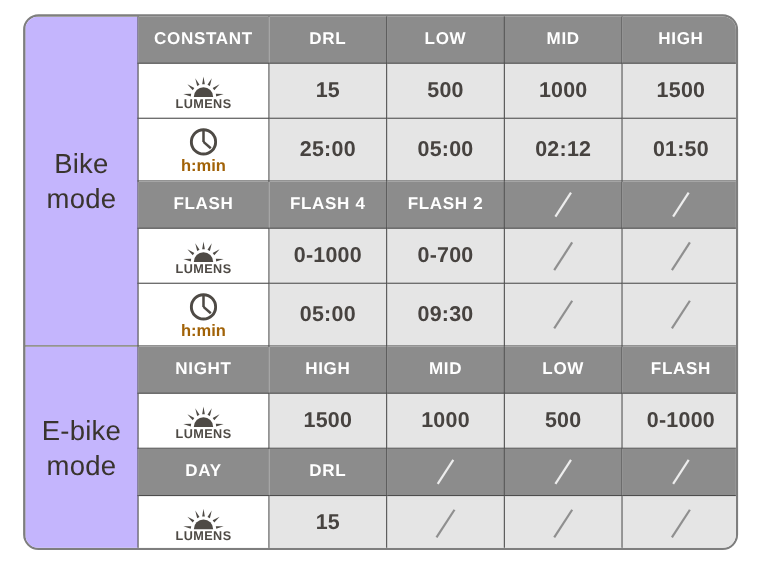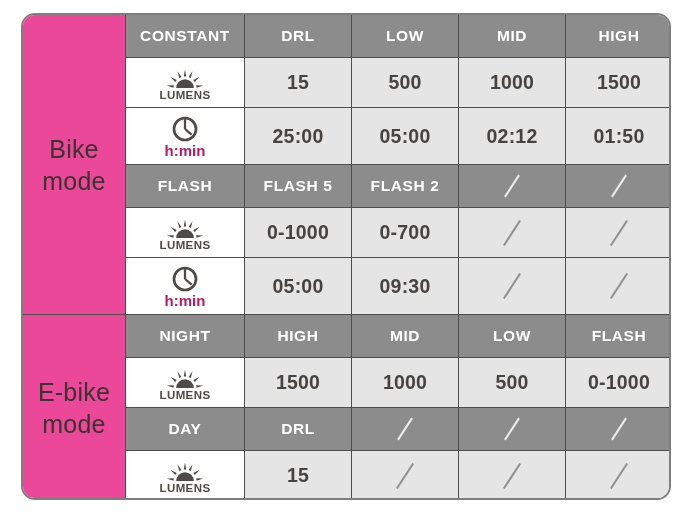--- a/index.html
+++ b/index.html
@@ -34,21 +34,21 @@
     border: 1.6px solid #4d4d4d;
     text-align: center;
     vertical-align: middle;
     padding: 0;
     overflow: hidden;
   }
   tr.r-h  { height: 43px; }
   tr.r-l  { height: 50px; }
   tr.r-c  { height: 57px; }
   td.mode {
-    background: #ec4899;
+    background: #c4b5fd;
     color: #39342e;
     font-size: 25px;
     font-weight: 400;
     line-height: 1.28;
     letter-spacing: 0.2px;
   }
   td.hdr {
     background: #8c8c8c;
     color: #ffffff;
     font-size: 15.5px;
@@ -77,21 +77,21 @@
     font-size: 11.5px;
     font-weight: 700;
     letter-spacing: 0.4px;
     color: #4e4a45;
     margin-top: 1px;
     text-align: center;
   }
   .cap-time {
     font-size: 15px;
     font-weight: 700;
-    color: #be185d;
+    color: #a16207;
     margin-top: -1px;
   }
   .slash {
     display: inline-block;
     width: 0;
     height: 30px;
     border-left: 2px solid #8f8f8f;
     transform: rotate(33deg);
     vertical-align: middle;
   }
@@ -161,21 +161,21 @@
           </div>
         </td>
         <td class="val">25:00</td>
         <td class="val">05:00</td>
         <td class="val">02:12</td>
         <td class="val">01:50</td>
       </tr>
 
       <tr class="r-h">
         <td class="hdr">FLASH</td>
-        <td class="hdr">FLASH 5</td>
+        <td class="hdr">FLASH 4</td>
         <td class="hdr">FLASH 2</td>
         <td class="hdr"><span class="slash"></span></td>
         <td class="hdr"><span class="slash"></span></td>
       </tr>
 
       <tr class="r-l">
         <td class="icell">
           <div class="icon-stack">
             <svg class="sun" viewBox="0 0 44 27" width="42" height="25" fill="currentColor">
               <path d="M12.5 26 A 9.5 9.5 0 0 1 31.5 26 Z"></path>

